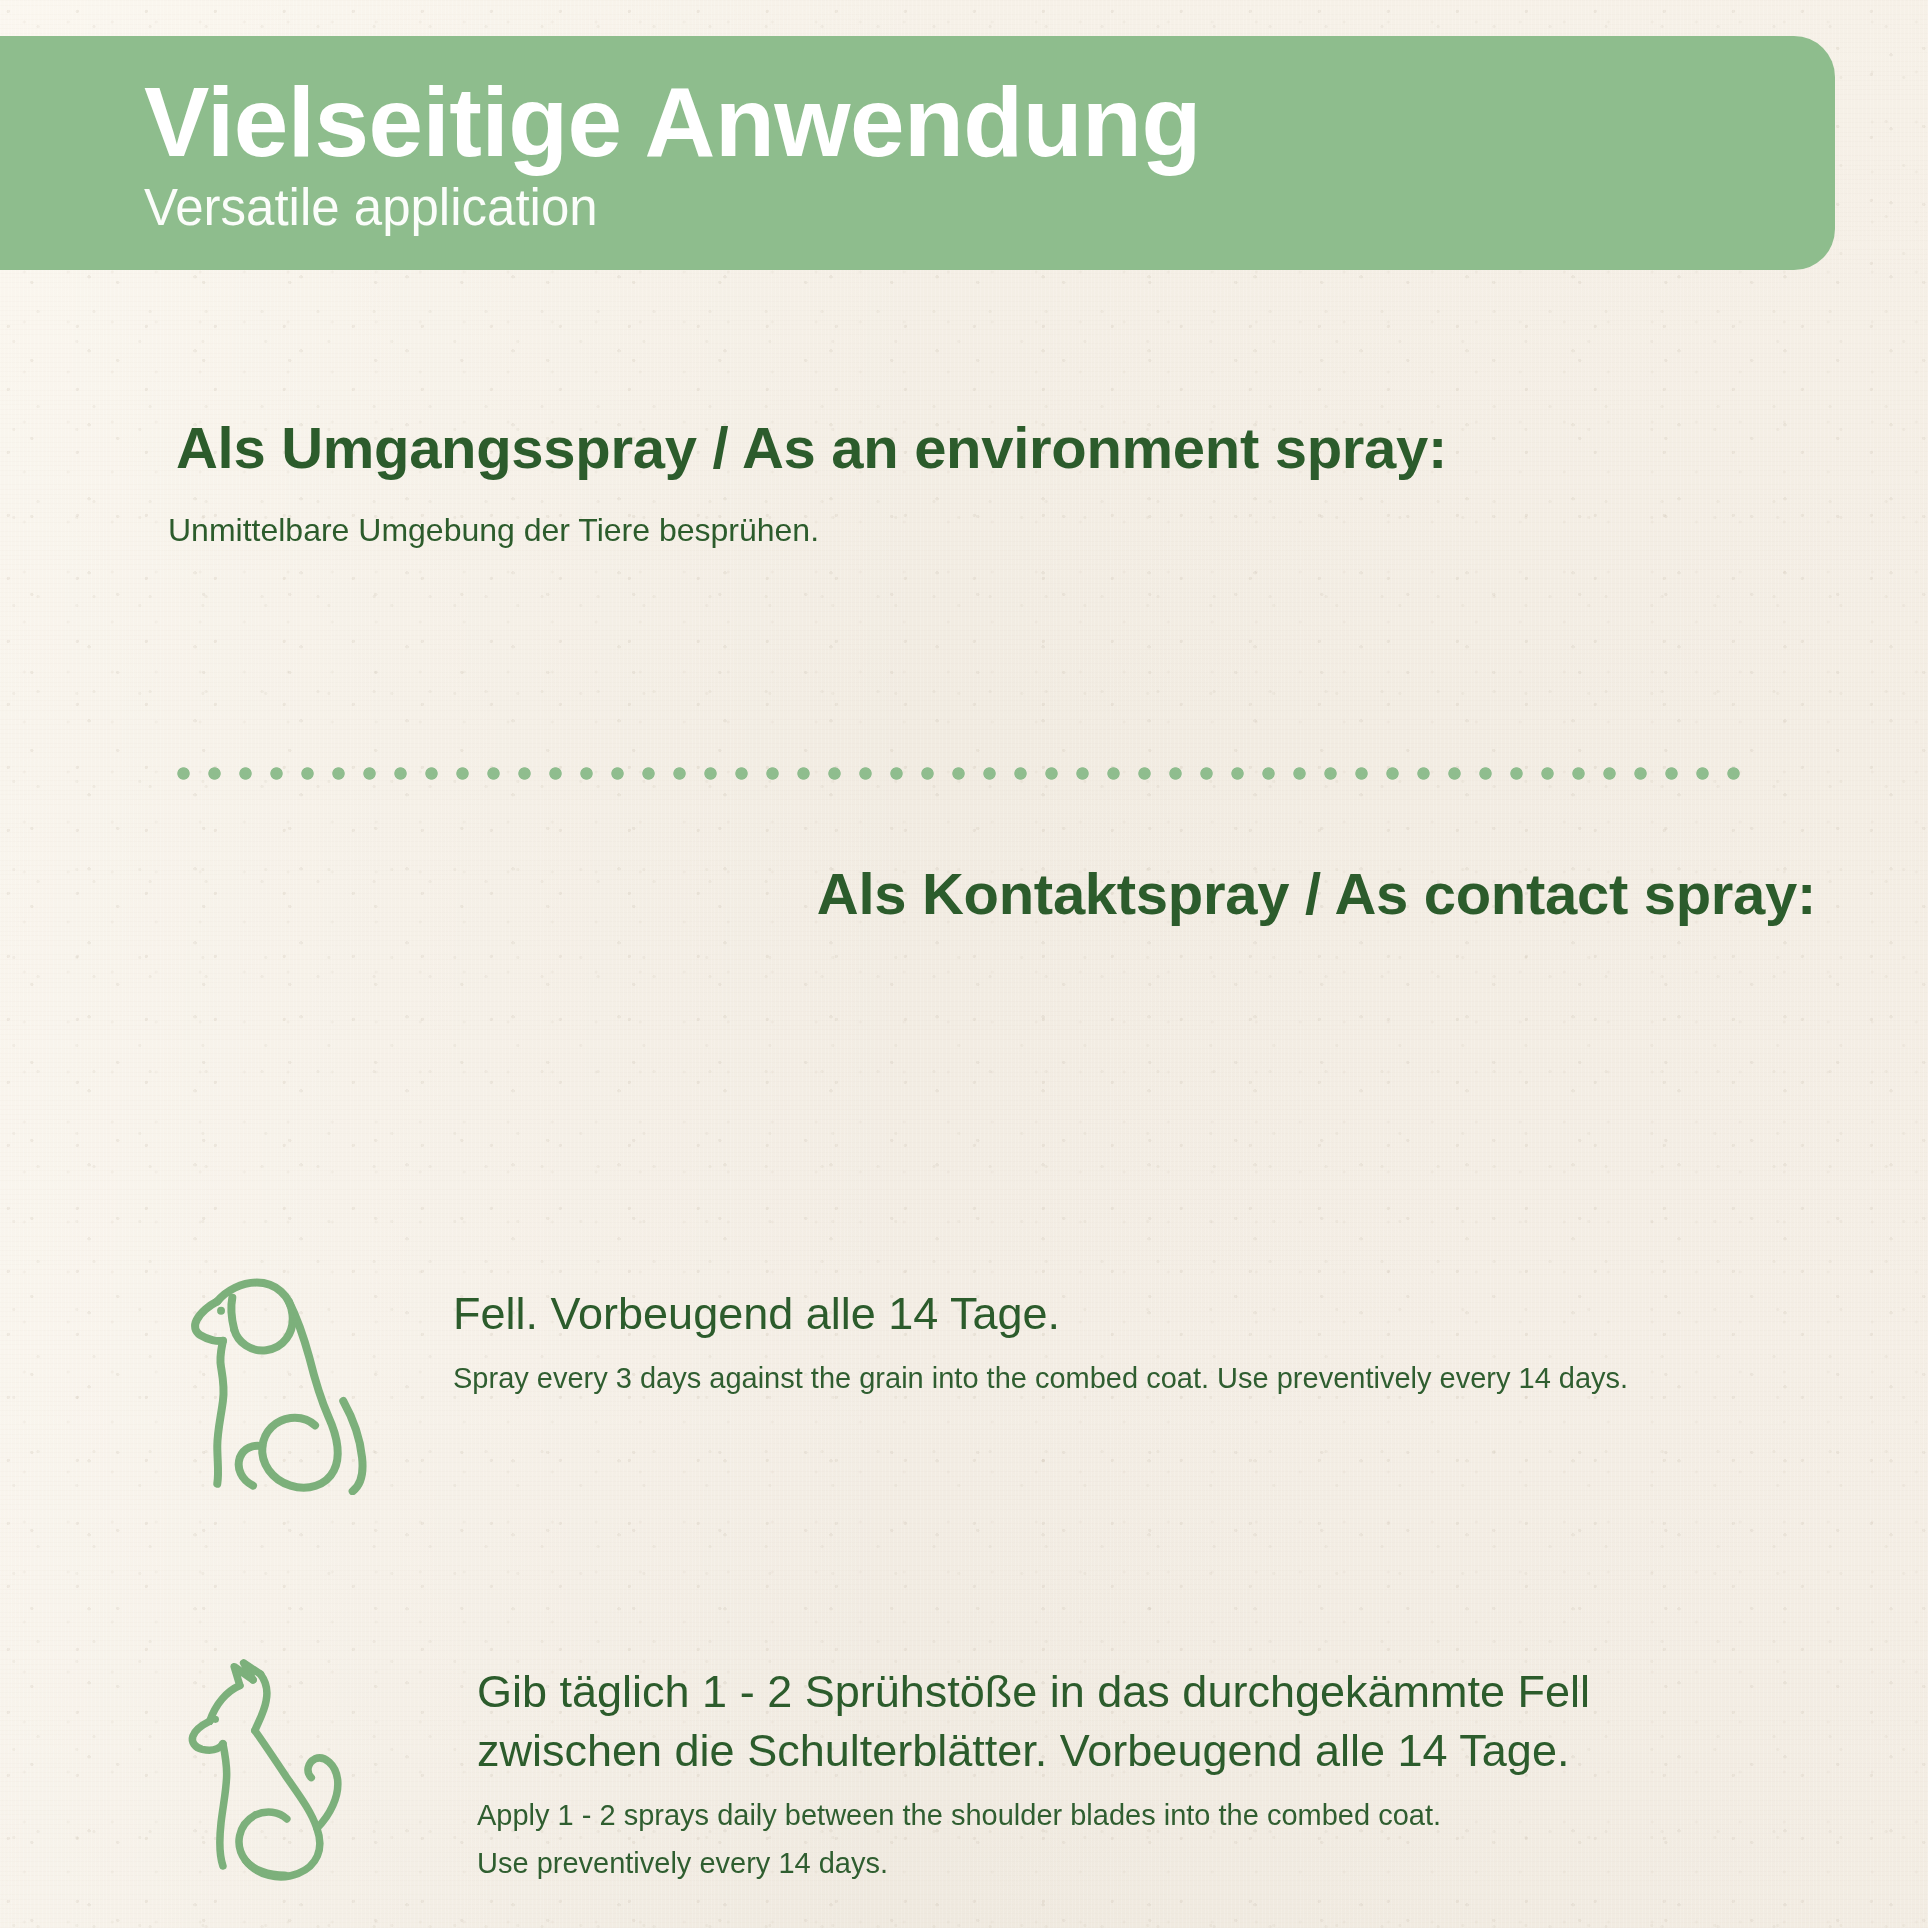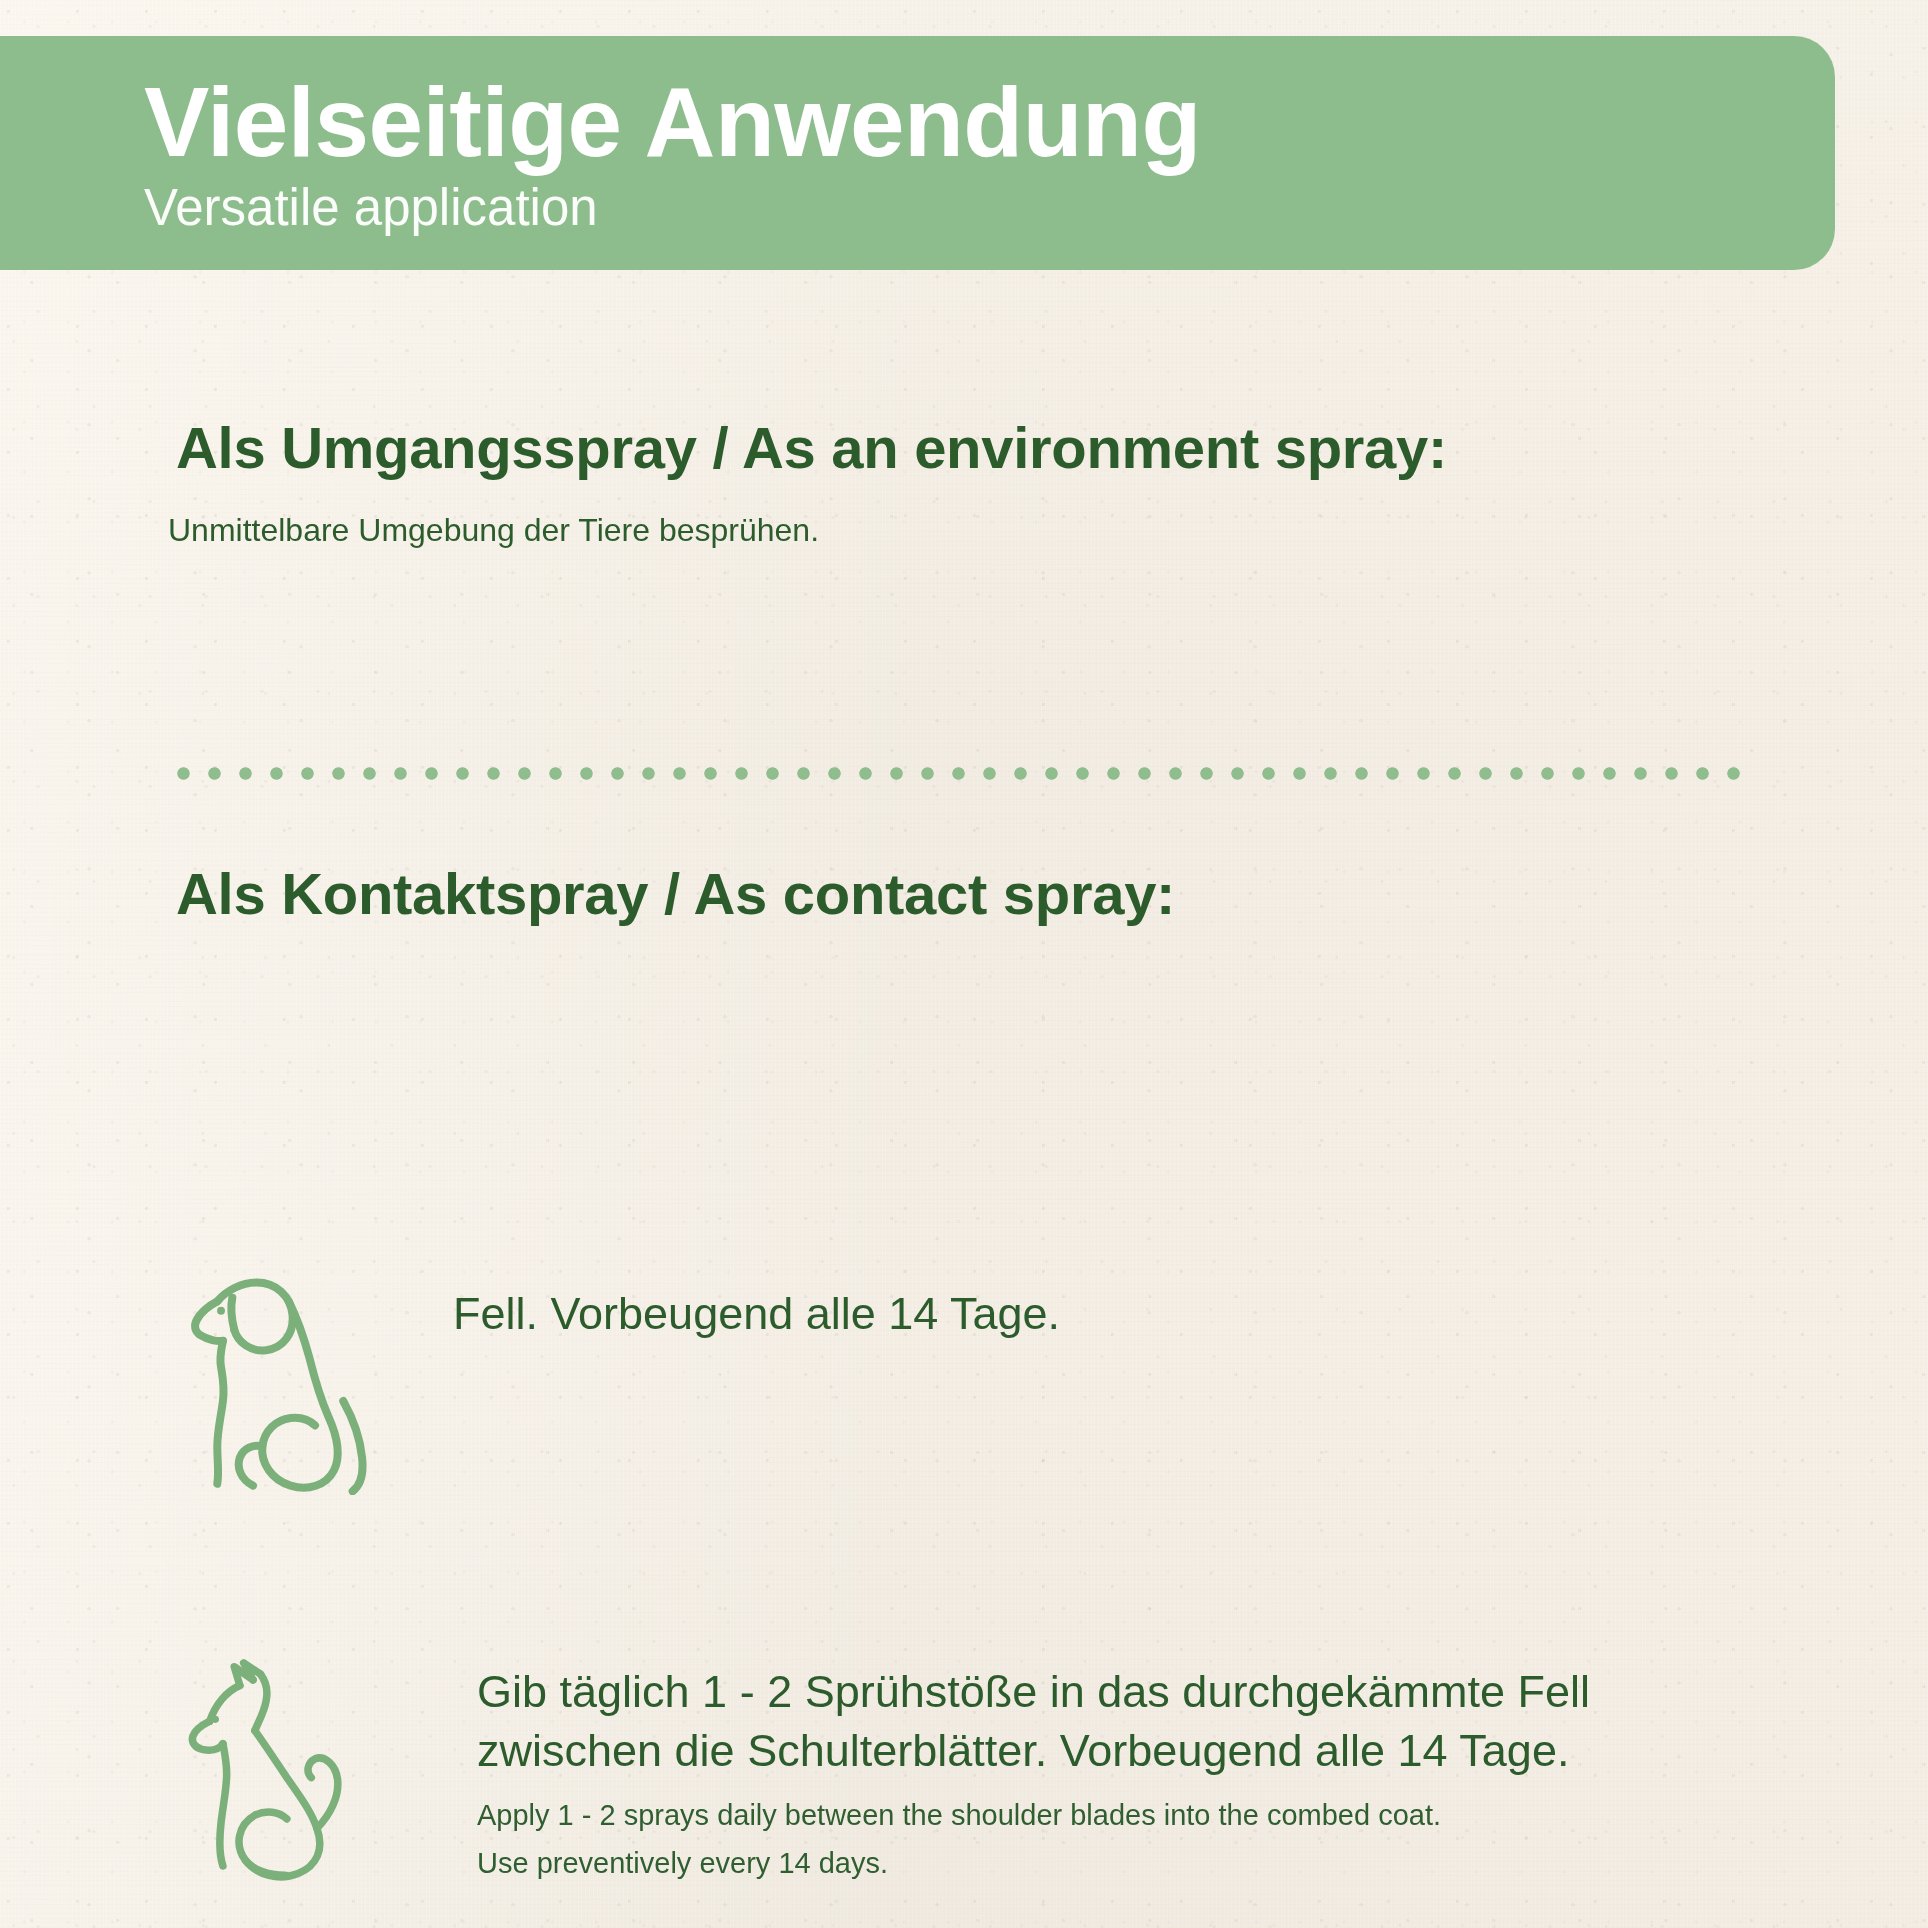--- a/index.html
+++ b/index.html
@@ -124,21 +124,21 @@
     top: 496px;
     width: 1574px;
     height: 17px;
     background-image: radial-gradient(circle, #8fbd8e 0 5.8px, rgba(0,0,0,0) 6.6px);
     background-size: 31px 17px;
     background-repeat: repeat-x;
     background-position: left center;
   }
 
   
-  .block2 { position: absolute; left: 168px; top: 595px; width: 1648px; }
+  .block2 { position: absolute; left: 168px; top: 595px; width: 1648px; text-align: right; }
 
   
   .row {
     position: absolute;
     left: 168px;
     display: flex;
     align-items: flex-start;
   }
   .row-dog { top: 991px; }
   .row-cat { top: 1377px; gap: 24px; }
@@ -203,20 +203,21 @@
           <circle cx="56" cy="54" r="4.2" fill="#7cb07b" stroke="none"></circle>
           <path d="M128 44 C136 60 144 82 150 104 C156 128 162 148 170 166
                    C180 188 184 208 176 224 C168 240 148 246 130 240
                    C110 234 98 216 100 198 C102 182 114 170 130 168 C140 167 150 170 156 176"></path>
           <path d="M100 198 C90 196 80 200 76 210 C72 222 78 234 90 240"></path>
           <path d="M186 150 C196 168 204 190 206 210 C208 228 204 240 196 246"></path>
         </svg>
       </div>
       <div class="row-text">
         <div class="row-de">Fell. Vorbeugend alle 14 Tage.</div>
+        <div class="row-en">Spray every 3 days against the grain into the combed coat. Use preventively every 14 days.</div>
       </div>
     </div>
 
     <div class="row row-cat">
       <div class="animal-icon">
         <svg width="217" height="235" viewBox="0 0 230 250" fill="none" stroke="#7cb07b" stroke-width="8" stroke-linecap="round" stroke-linejoin="round">
 
           <path d="M44 80 C36 84 28 90 26 96 C24 102 28 108 36 110 C46 112 54 110 58 104"></path>
           <path d="M44 80 C50 62 62 48 76 42"></path>
           <path d="M76 42 L70 22 L90 36"></path>

